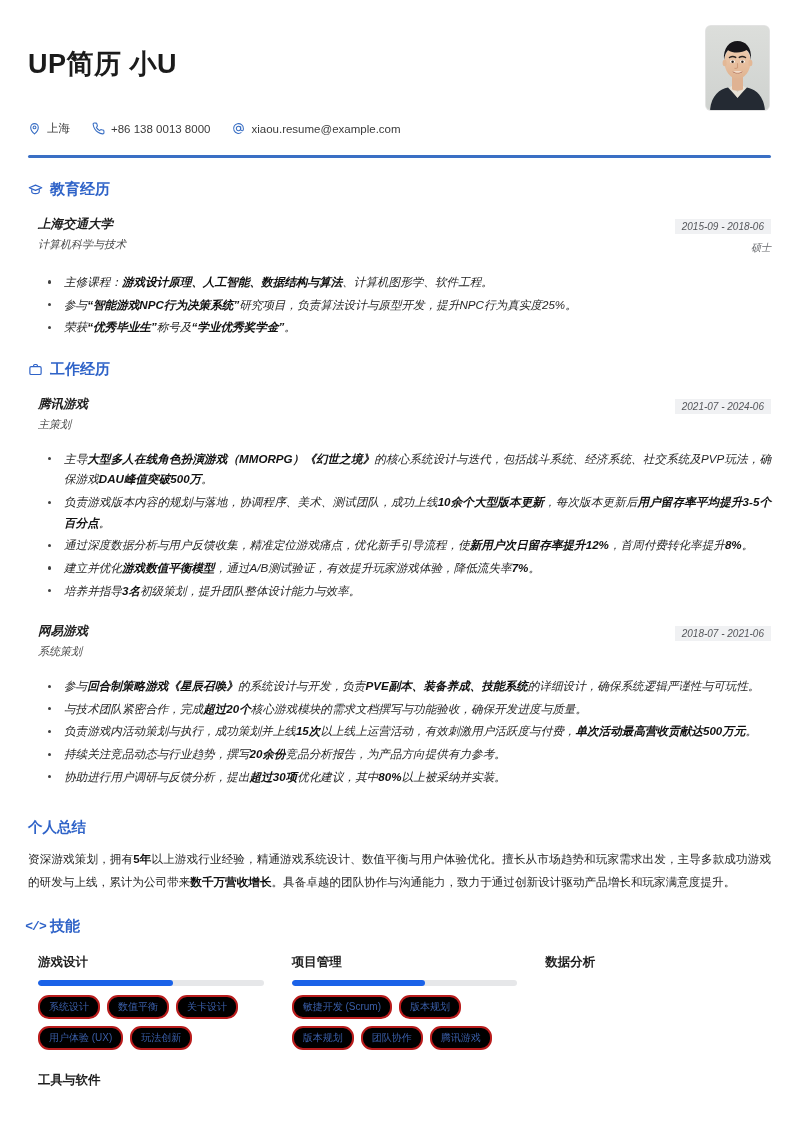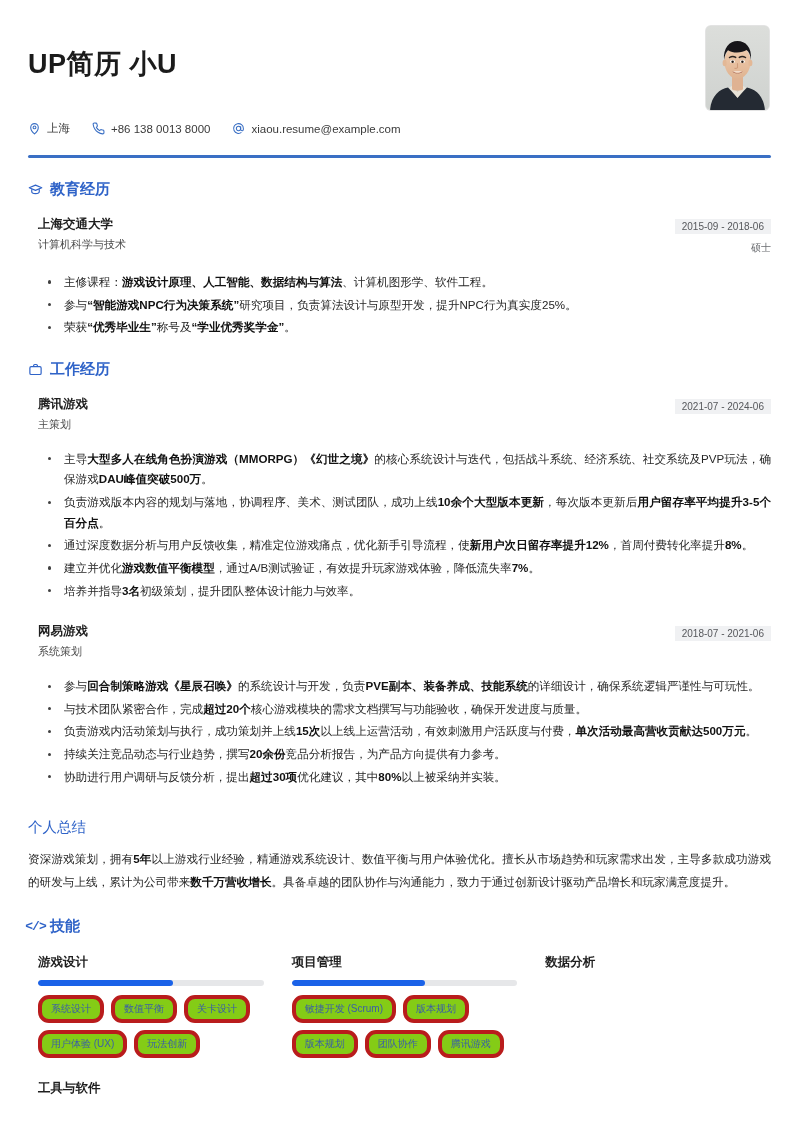--- a/index.html
+++ b/index.html
@@ -32,21 +32,21 @@
   .divider { height: 2.5px; background: #3a6fc4; margin-top: 19px; border-radius: 2px; }
 
   
   .section { margin-top: 22px; }
   .section-title { display: flex; align-items: center; gap: 7px; color: #2f63c8; font-size: 15px; font-weight: 700; }
   .section-title .sic { width: 15px; height: 15px; display: inline-flex; align-items: center; justify-content: center; color: #2f63c8; }
   .section-title .sic svg { width: 15px; height: 15px; display: block; }
   .section-title .code-glyph { font-family: "Liberation Mono", "DejaVu Sans Mono", monospace; font-size: 13px; font-weight: 700; letter-spacing: -1px; }
 
   
-  .entry { margin-top: 17px; padding-left: 10px; }
+  .entry { margin-top: 17px; padding-left: 10px; font-style: italic; }
   .entry-head { display: flex; justify-content: space-between; align-items: flex-start; }
   .entry-org { font-size: 12.5px; font-weight: 700; color: #1f1f1f; }
   .entry-sub { font-size: 11px; color: #4a4a4a; margin-top: 4px; }
   .entry-meta { text-align: right; flex: 0 0 auto; padding-left: 12px; }
   .date-badge {
     display: inline-block; font-size: 10px; color: #55575b;
     background: #f0f1f3; border-radius: 0; padding: 2px 7px; white-space: nowrap;
   }
   .degree { font-size: 10px; color: #6a6c70; margin-top: 7px; }
 
@@ -55,33 +55,33 @@
     position: relative; padding-left: 26px; font-size: 11.6px; line-height: 1.78;
     color: #262626; margin-top: 2px; text-align: justify;
   }
   ul.bullets li::before {
     content: ""; position: absolute; left: 10px; top: 8.5px;
     width: 3.2px; height: 3.2px; border-radius: 50%; background: #404040;
   }
   ul.bullets li b { font-weight: 700; color: #111; }
 
   
-  .summary-title { color: #2f63c8; font-size: 14.5px; font-weight: 400; margin-top: 31px; }
+  .summary-title { color: #2f63c8; font-size: 14.5px; font-weight: 700; margin-top: 31px; }
   .summary-body { margin-top: 11px; font-size: 11.6px; line-height: 1.95; color: #262626; text-align: justify; }
   .summary-body b { font-weight: 700; color: #111; }
 
   
   .skills-grid { margin-top: 18px; display: grid; grid-template-columns: 1fr 1fr 1fr; column-gap: 28px; row-gap: 22px; padding-left: 10px; }
   .skill-name { font-size: 12.5px; font-weight: 700; color: #1f1f1f; }
   .skill-bar { margin-top: 9px; height: 6px; border-radius: 4px; background: #e6e7e9; overflow: hidden; }
   .skill-fill { height: 100%; border-radius: 4px; background: #1a62e8; }
   .skill-tags { margin-top: 9px; display: flex; flex-wrap: wrap; gap: 7px; }
   .tag {
-    font-size: 10px; color: #3a5ea8; background: #84cc16;
-    border: 4px solid #b91c1c; border-radius: 11px; padding: 3px 9px; white-space: nowrap;
+    font-size: 10px; color: #3a5ea8; background: #000000;
+    border: 2px solid #b91c1c; border-radius: 11px; padding: 3px 9px; white-space: nowrap;
   }
 </style>
 </head>
 <body>
 
 <div class="page">
 
   <div class="header">
     <div class="header-left">
       <div class="name">UP简历 小U</div>

